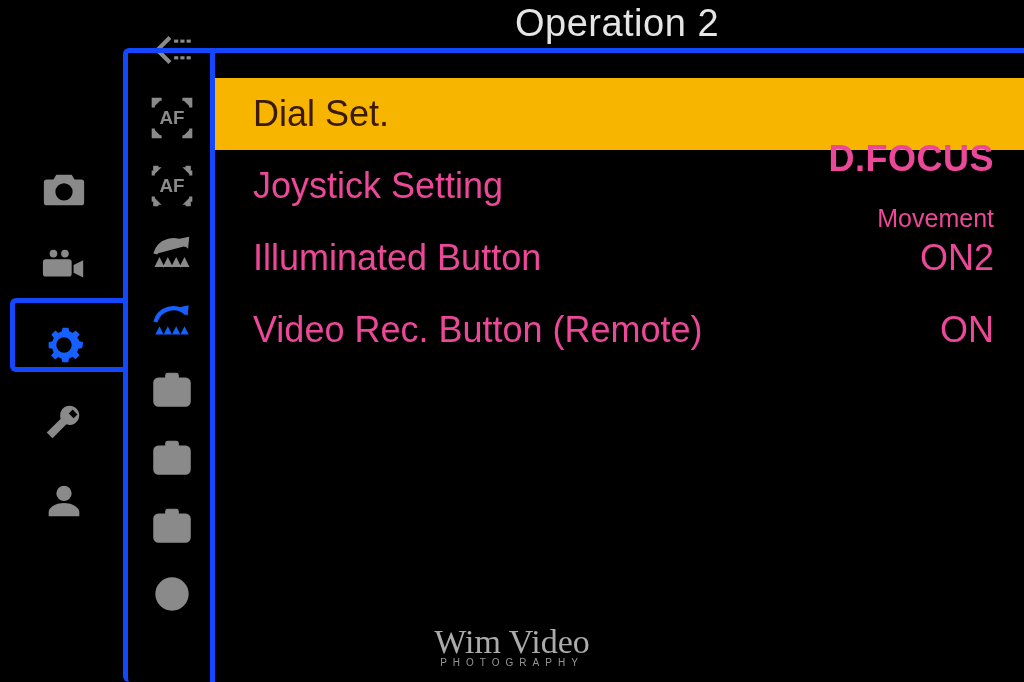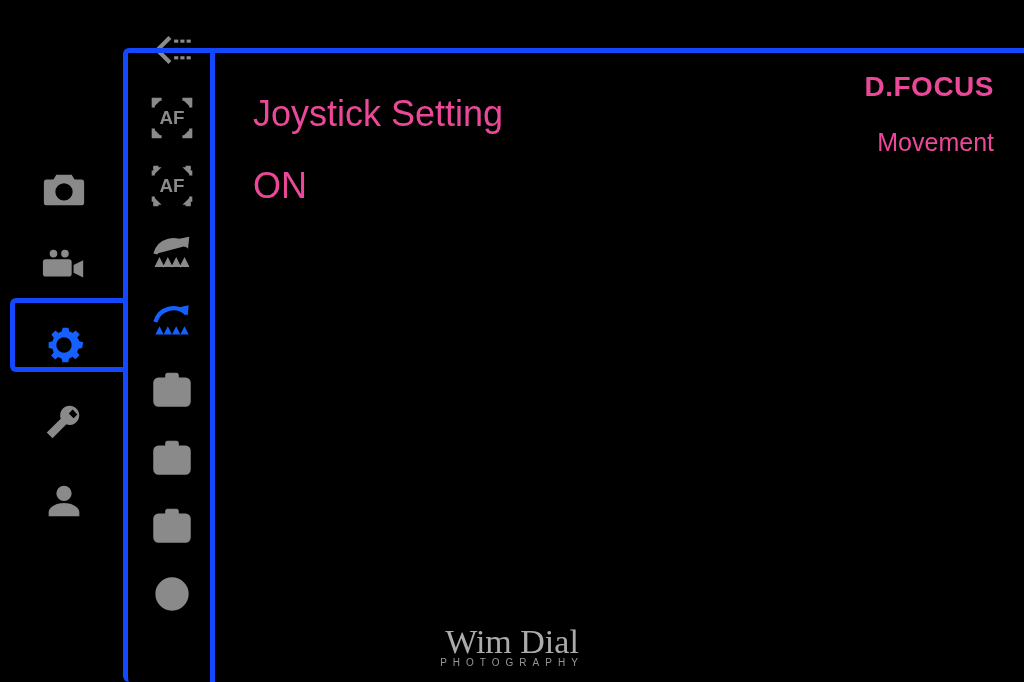--- a/index.html
+++ b/index.html
@@ -133,21 +133,21 @@
     height: 72px;
   }
   .row .label { flex: 1; }
   .row .value {
     text-align: right;
     font-size: 28px;
     line-height: 1.05;
     white-space: pre-line;
   }
   .row .value.big { font-size: 36px; }
-  .value-focus .l1 { font-size: 28px; font-weight: 700; letter-spacing: 0.5px; display:block;}
+  .value-focus .l1 { font-size: 36px; font-weight: 700; letter-spacing: 0.5px; display:block;}
   .value-focus .l2 { font-size: 25px; display:block; margin-top:-2px;}
   
   .watermark {
     position: absolute;
     bottom: 14px;
     left: 50%;
     transform: translateX(-50%);
     color: #c9c9c9;
     font-family: "Brush Script MT", cursive;
     font-size: 34px;
@@ -263,34 +263,43 @@
       </svg>
     </div>
     <div class="subtab-item">
       <svg viewBox="0 0 48 48">
         <circle class="ico" cx="24" cy="24" r="14" fill="none" stroke-width="4"></circle>
         <circle class="ico" cx="24" cy="24" r="5" stroke="none"></circle>
       </svg>
     </div>
   </div>
 
+  <div class="page-title">Operation 2</div>
 
   <div class="content-wrap"></div>
 
   <div class="rows">
+    <div class="row selected">
+      <span class="label">Dial Set.</span>
+    </div>
     <div class="row">
       <span class="label">Joystick Setting</span>
       <span class="value value-focus">
         <span class="l1">D.FOCUS</span>
         <span class="l2">Movement</span>
       </span>
     </div>
     <div class="row">
+      <span class="label">Illuminated Button</span>
+      <span class="value big">ON2</span>
+    </div>
+    <div class="row">
+      <span class="label">Video Rec. Button (Remote)</span>
       <span class="value big">ON</span>
     </div>
   </div>
 
   <div class="watermark">
-    <span>Wim Dial</span>
+    <span>Wim Video</span>
     <span class="sub">PHOTOGRAPHY</span>
   </div>
 
 </div>
 
 </body></html>

